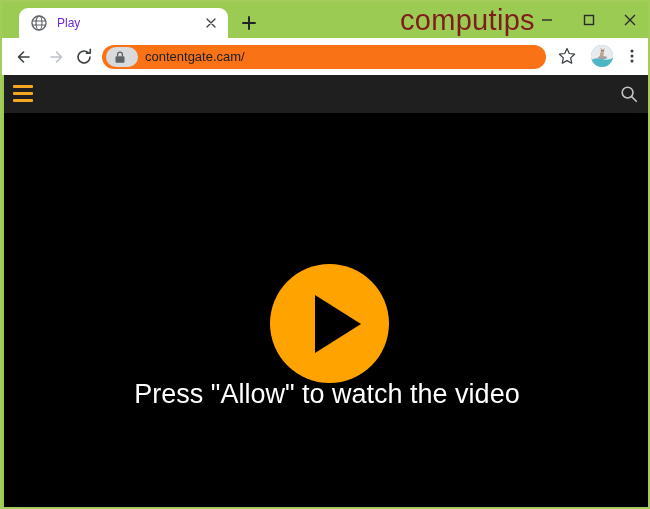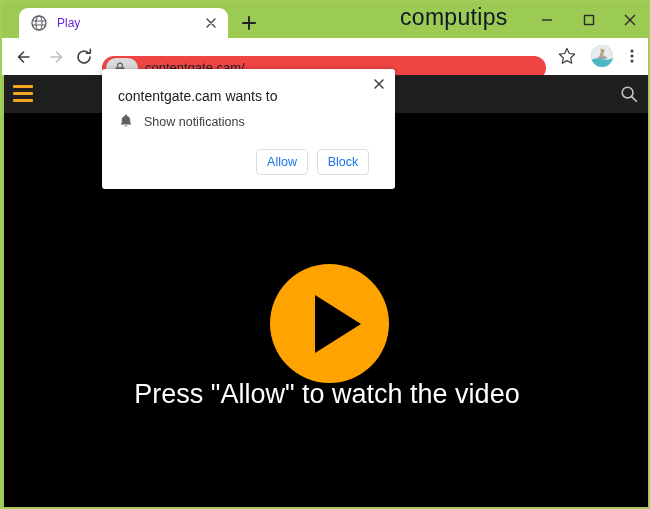--- a/index.html
+++ b/index.html
@@ -32,22 +32,22 @@
     left: 0; top: 0;
     width: 646px;
     height: 36px;
     background: #9ccb54;
   }
 
   #watermark {
     position: absolute;
     left: 398px;
     top: 2px;
-    font-size: 23px;
-    color: #0f172a;
+    font-size: 29px;
+    color: #7f1d1d;
     letter-spacing: 0.3px;
     user-select: none;
   }
 
   
   #tab {
     position: absolute;
     left: 17px;
     top: 6px;
     width: 209px;
@@ -118,24 +118,24 @@
     height: 22px;
     cursor: pointer;
   }
   #nav-back    { left: 12px; }
   #nav-forward { left: 42px; }
   #nav-reload  { left: 71px; }
 
   #omnibox {
     position: absolute;
     left: 100px;
-    top: 18px;
+    top: 7px;
     width: 444px;
     height: 24px;
-    background: #ef4444;
+    background: #f97316;
     border-radius: 12px;
     box-sizing: border-box;
   }
   #site-info-chip {
     position: absolute;
     left: 4px;
     top: 2px;
     width: 32px;
     height: 20px;
     background: #d8dadc;
@@ -448,36 +448,14 @@
       </span>
     </div>
 
     <div id="play-button">
       <div id="play-triangle"></div>
     </div>
 
     <div id="cta-text">Press "Allow" to watch the video</div>
   </div>
 
-  <div id="permission-dialog">
-
-    <span id="dialog-close">
-      <svg width="16" height="16" viewBox="0 0 16 16">
-        <path d="M4 4 L12 12 M12 4 L4 12" stroke="#3c4043" stroke-width="1.5" stroke-linecap="round"></path>
-      </svg>
-    </span>
-
-    <div id="dialog-title">contentgate.cam wants to</div>
-
-    <span id="dialog-bell-icon">
-      <svg width="14" height="16" viewBox="0 0 14 16">
-        <path d="M7 1.4 a1.1 1.1 0 0 1 1.1 1.1 v0.5 a4.2 4.2 0 0 1 3.1 4 v2.6 l1.1 1.8 H1.7 l1.1 -1.8 V7 a4.2 4.2 0 0 1 3.1 -4 V2.5 A1.1 1.1 0 0 1 7 1.4 Z" fill="#5f6368"></path>
-        <path d="M5.5 12.4 a1.6 1.6 0 0 0 3 0 Z" fill="#5f6368"></path>
-      </svg>
-    </span>
-
-    <div id="dialog-permission-label">Show notifications</div>
-
-    <button class="dialog-btn" id="allow-button">Allow</button>
-    <button class="dialog-btn" id="block-button">Block</button>
-  </div>
 
 </div>
 
 </body></html>

